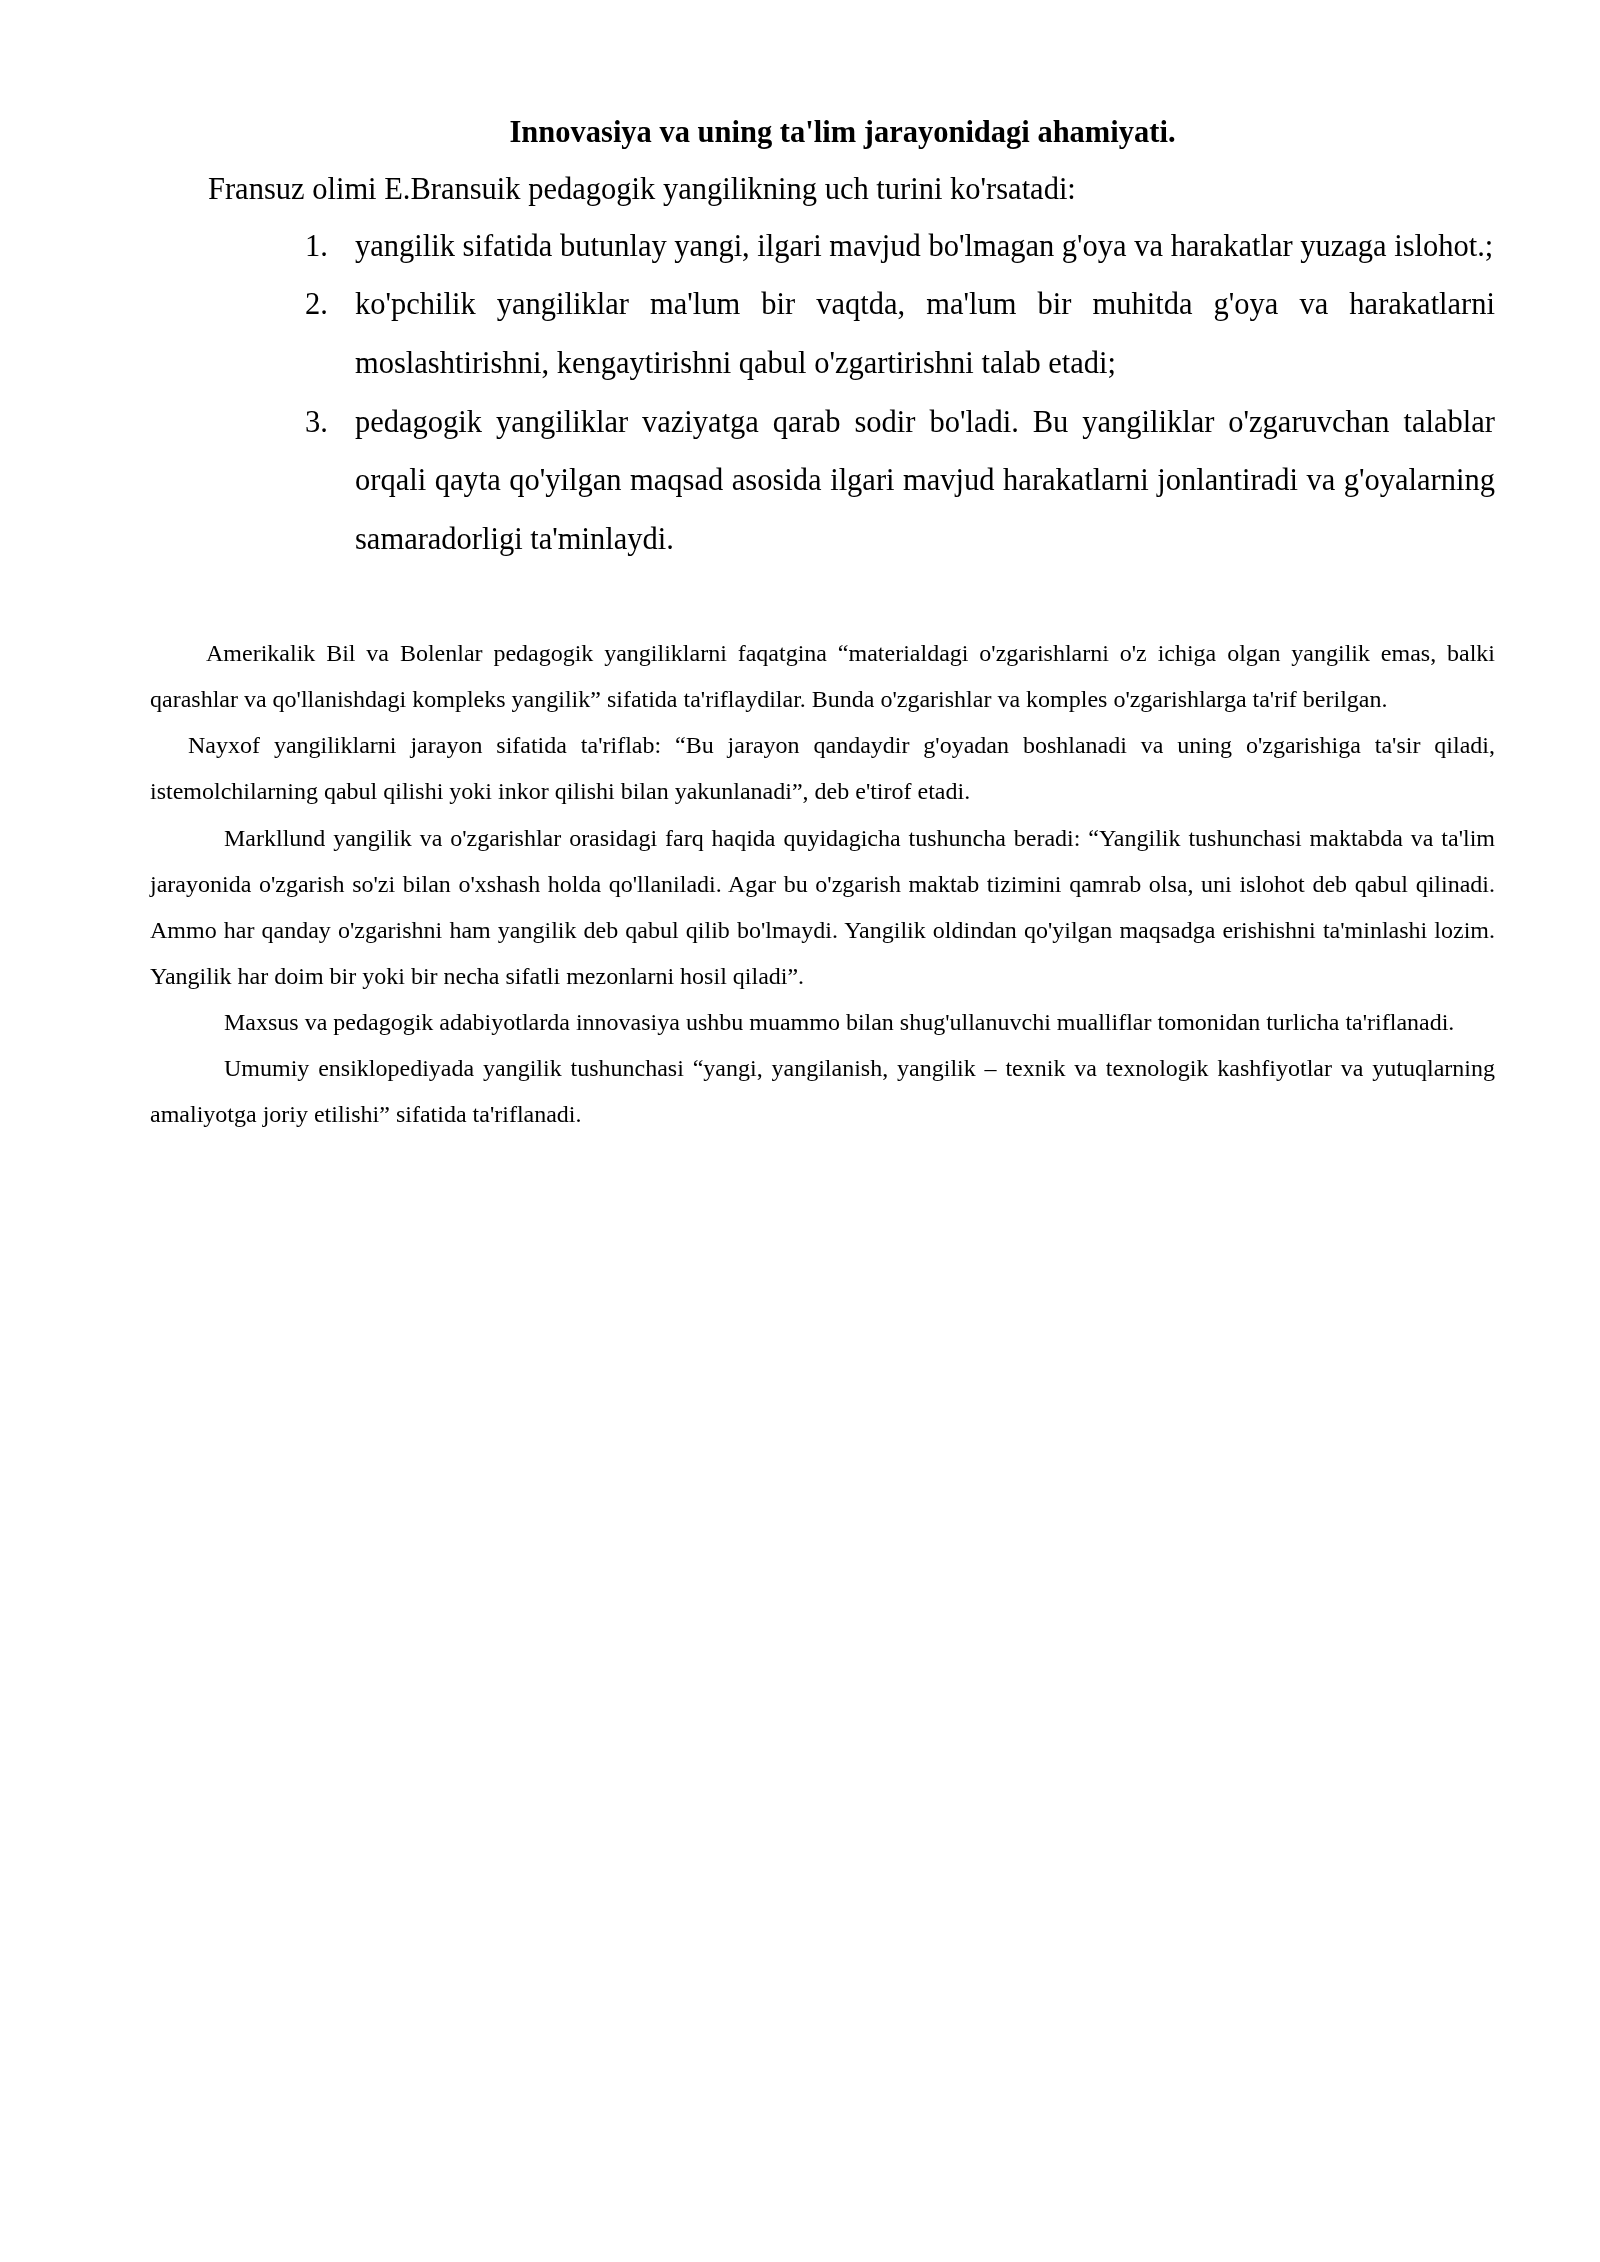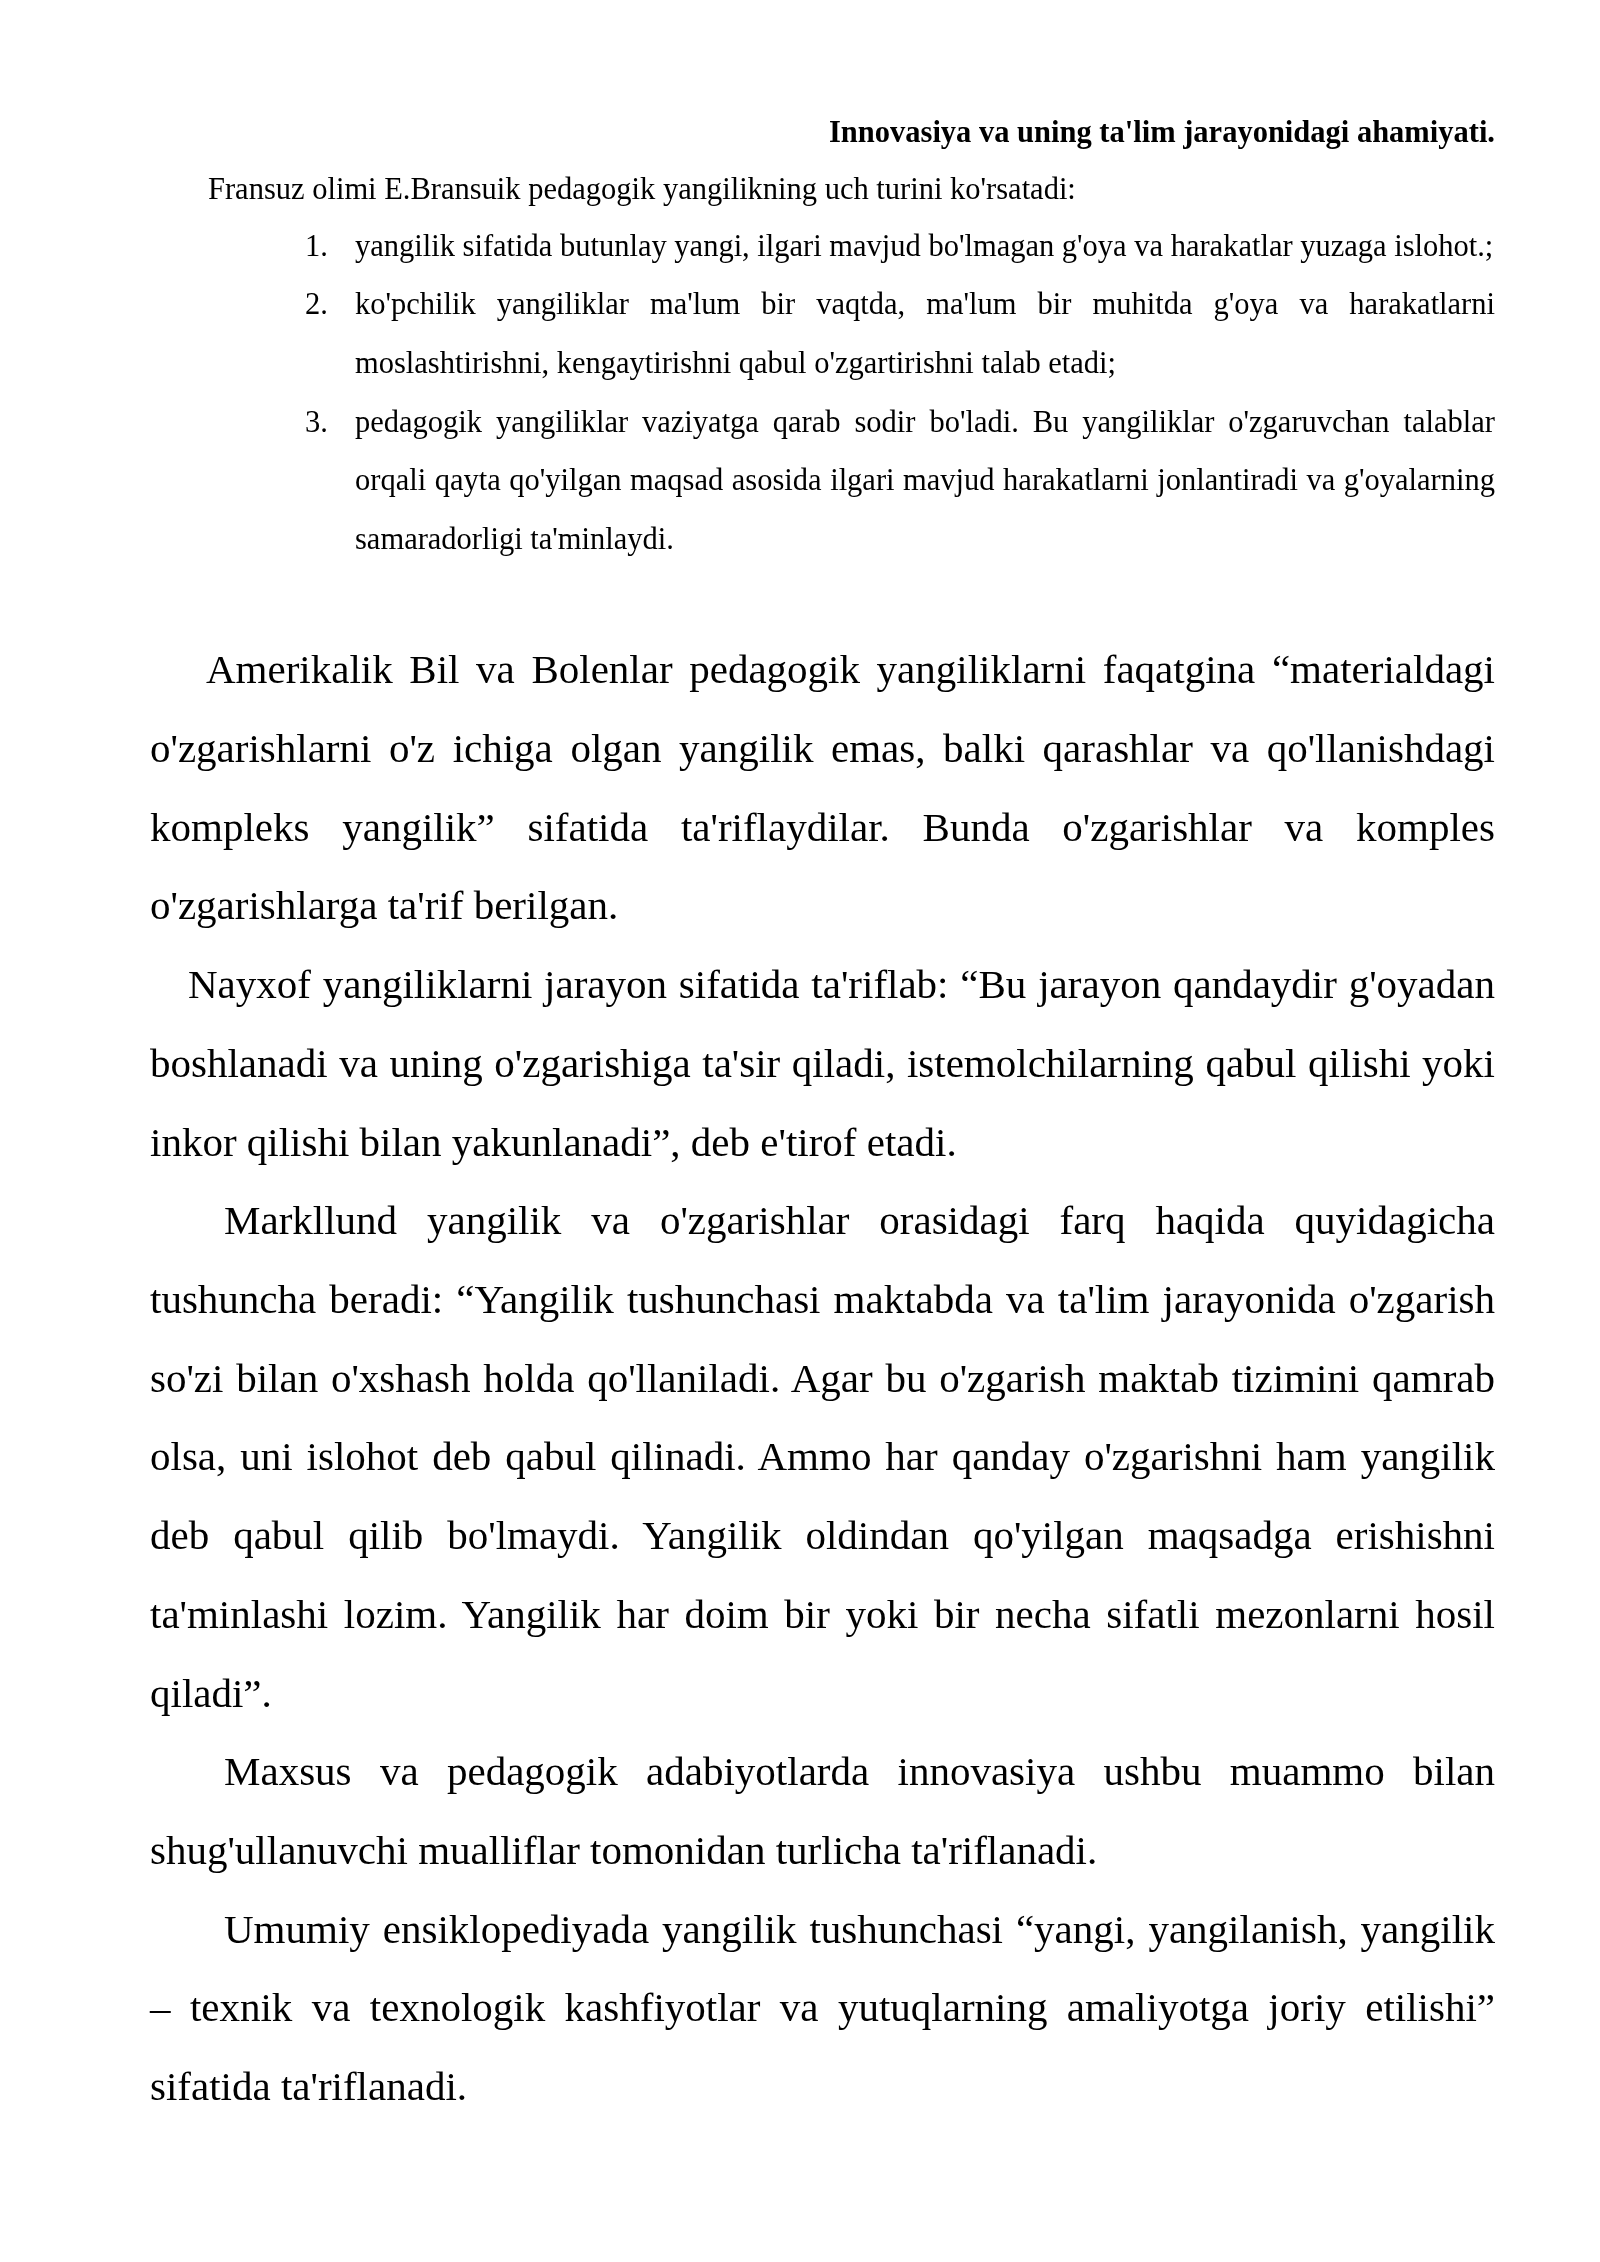--- a/index.html
+++ b/index.html
@@ -18,21 +18,21 @@
     background: #ffffff;
     box-sizing: border-box;
     padding: 96px 105px 96px 150px;
     overflow: hidden;
   }
   .doc-body {
     width: 1345px;
     margin-left: 0;
   }
   .doc-title {
-    text-align: right;
+    text-align: center;
     font-weight: bold;
     font-size: 30.5px;
     line-height: 1.5;
     margin: 14px 0 0 0;
     padding-left: 40px;
     letter-spacing: 0px;
   }
   .intro-line {
     font-size: 30.5px;
     line-height: 1.58;
@@ -64,21 +64,21 @@
     font-size: 30.5px;
     line-height: 1.92;
   }
   ol.num-list > li .li-text {
     display: block;
   }
   .spacer-gap {
     height: 62px;
   }
   p.body-par {
-    font-size: 41px;
+    font-size: 24px;
     line-height: 1.92;
     text-align: justify;
     text-justify: inter-word;
     margin: 0;
     text-indent: 56px;
     hyphens: none;
   }
   p.body-par.indent-lg {
     text-indent: 74px;
   }

